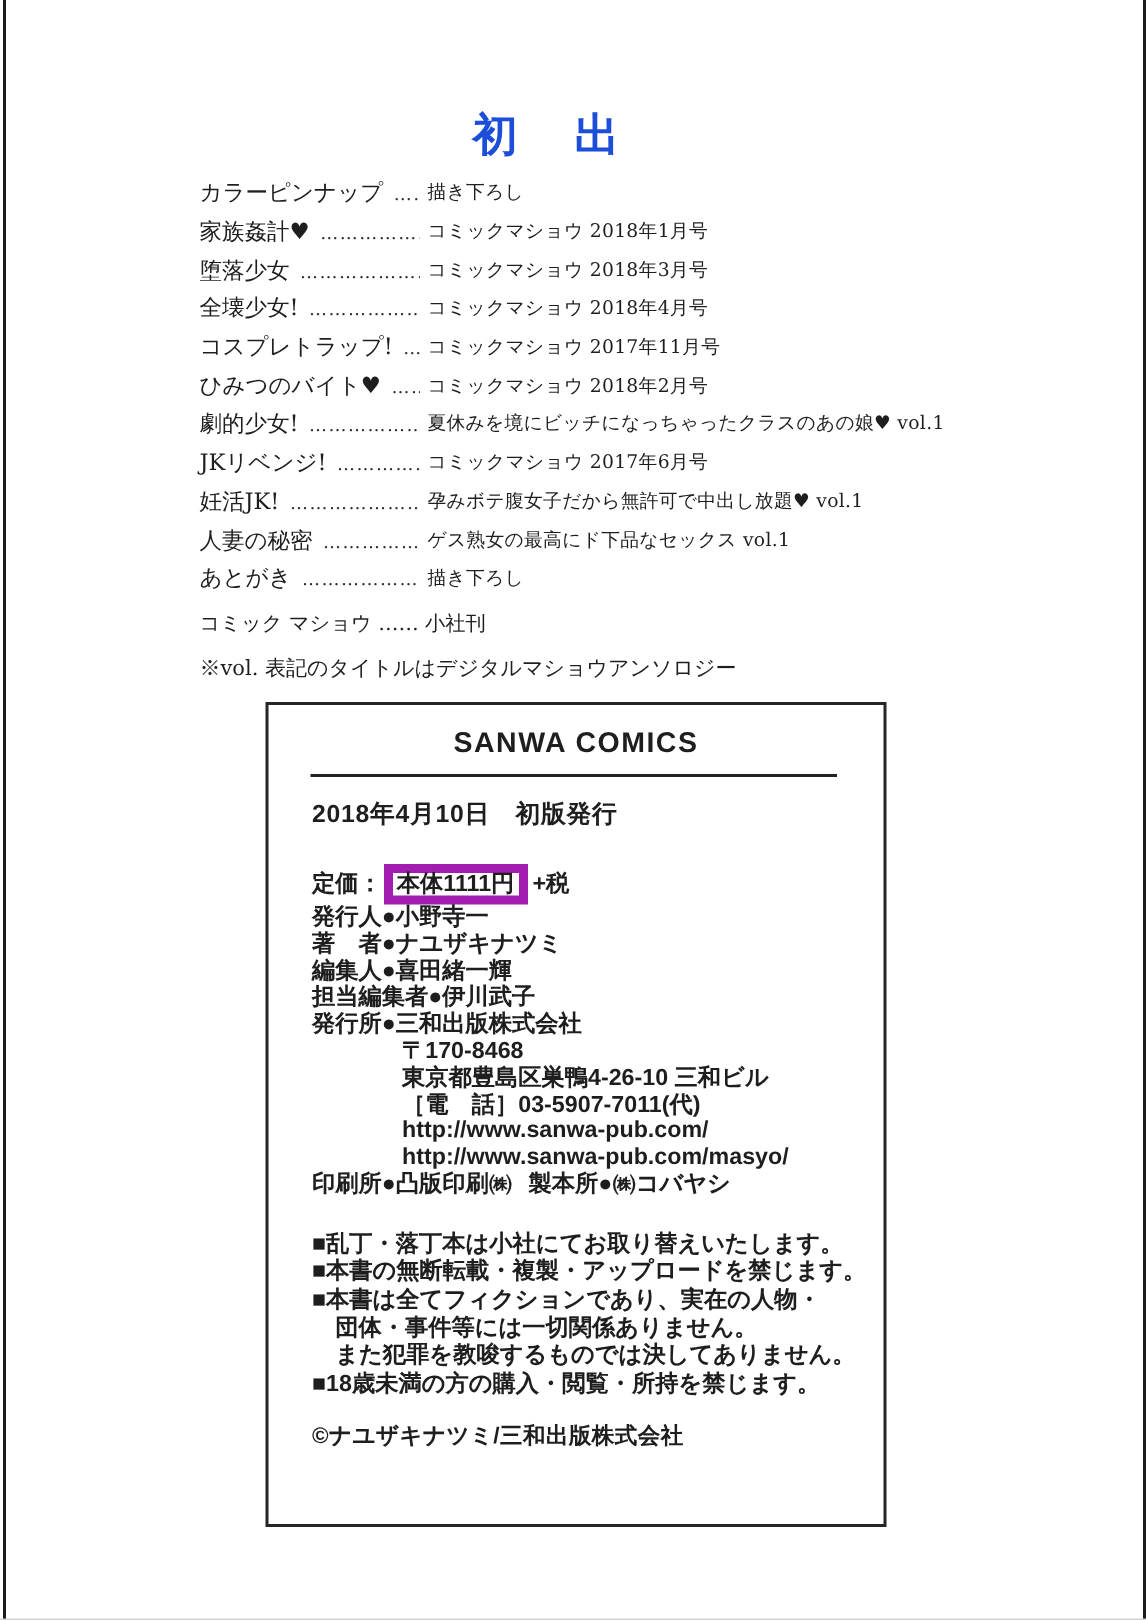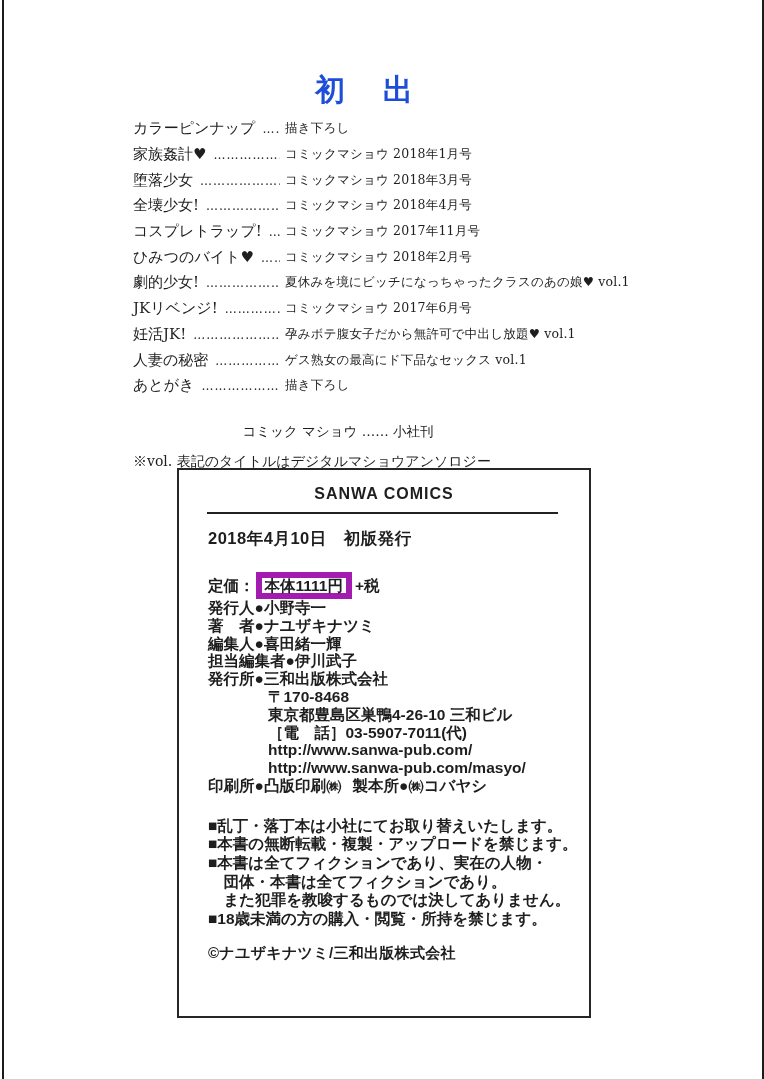--- a/index.html
+++ b/index.html
@@ -21,31 +21,31 @@
   }
   .fp-list{margin-top:5px;}
   .fp-row{display:flex;align-items:center;height:25.7px;font-size:15px;}
   .fp-left{display:flex;align-items:baseline;width:152px;flex-shrink:0;}
   .fp-title{white-space:nowrap;font-size:15px;}
   .fp-leader{
     flex:1;overflow:hidden;white-space:nowrap;
     font-size:12px;margin:0 5px 0 7px;letter-spacing:1px;color:#2a2a2a;
   }
   .fp-value{font-size:12.5px;white-space:nowrap;letter-spacing:0.2px;}
-  .fp-note-publisher{font-size:13.5px;text-align:center;padding-right:100px;margin-top:24px;}
+  .fp-note-publisher{font-size:13.5px;text-align:left;padding-right:100px;margin-top:8px;}
   .fp-note-vol{font-size:14px;text-align:left;padding-right:32px;margin-top:12px;}
 
   
   .colophon{
     position:absolute;left:177px;top:468px;width:414px;height:550px;
     box-sizing:border-box;border:2.5px solid #262626;padding-top:15px;
     font-family:"Liberation Sans","DejaVu Sans",sans-serif;font-weight:600;
     background:#fff;
   }
-  .brand{text-align:center;font-size:16px;font-weight:bold;letter-spacing:1px;}
+  .brand{text-align:center;font-size:19px;font-weight:bold;letter-spacing:1px;}
   .book-title{
     text-align:center;margin-top:3px;
     font-family:"DejaVu Serif","Liberation Serif",serif;
     font-size:34px;font-weight:bold;letter-spacing:1px;
   }
   .title-rule{height:2px;background:#222;margin:9px 31px 0 28px;border:0;}
   .edition{margin:14px 0 0 29px;font-size:16.5px;letter-spacing:0.5px;}
   .credits{margin:22px 0 0 29px;font-size:15.5px;line-height:17.8px;}
   .credit-line{white-space:nowrap;}
   .price-box{display:inline-block;border:6px solid #a21caf;padding:0 3px;margin:0 3px 0 1px;line-height:15px;}
@@ -179,19 +179,19 @@
     <div class="credit-line addr">http://www.sanwa-pub.com/masyo/</div>
     <div class="credit-line">
       <span>印刷所</span><span>●</span><span>凸版印刷㈱</span><span class="pair2">製本所</span><span>●</span><span>㈱コバヤシ</span>
     </div>
   </div>
 
   <div class="notices">
     <div>■乱丁・落丁本は小社にてお取り替えいたします。</div>
     <div>■本書の無断転載・複製・アップロードを禁じます。</div>
     <div>■本書は全てフィクションであり、実在の人物・</div>
-    <div>　団体・本書は全てフィクションであり。</div>
+    <div>　団体・事件等には一切関係ありません。</div>
     <div>　また犯罪を教唆するものでは決してありません。</div>
     <div>■18歳未満の方の購入・閲覧・所持を禁じます。</div>
   </div>
 
   <div class="copyright">©ナユザキナツミ/三和出版株式会社</div>
 </section>
 
 </body></html>

